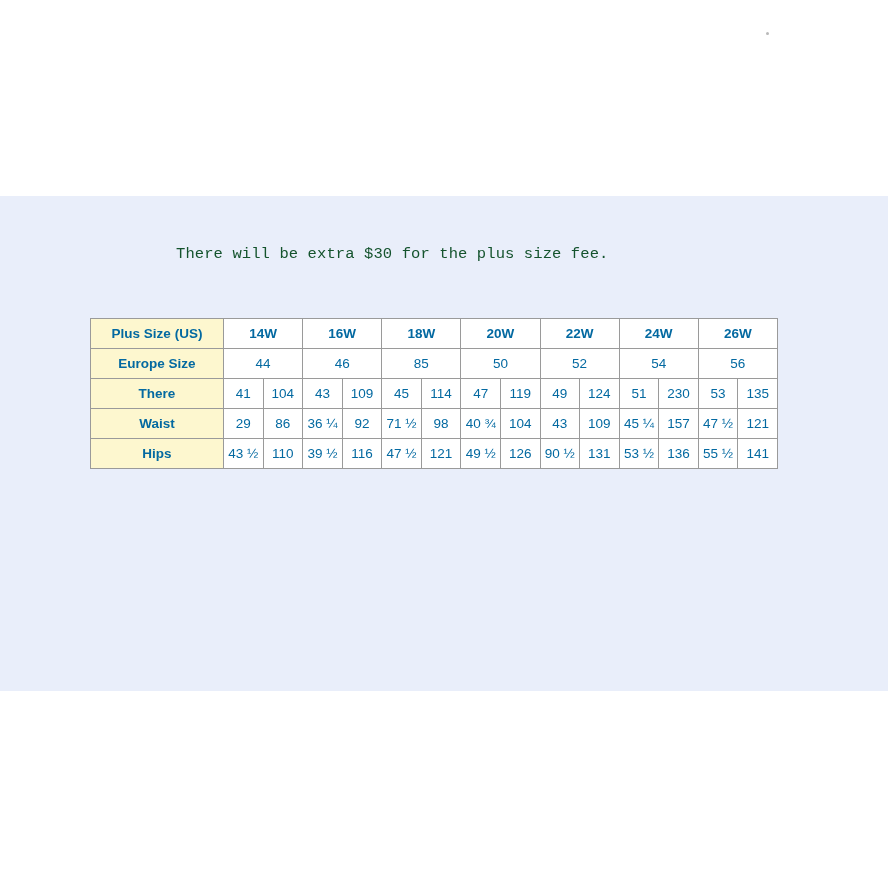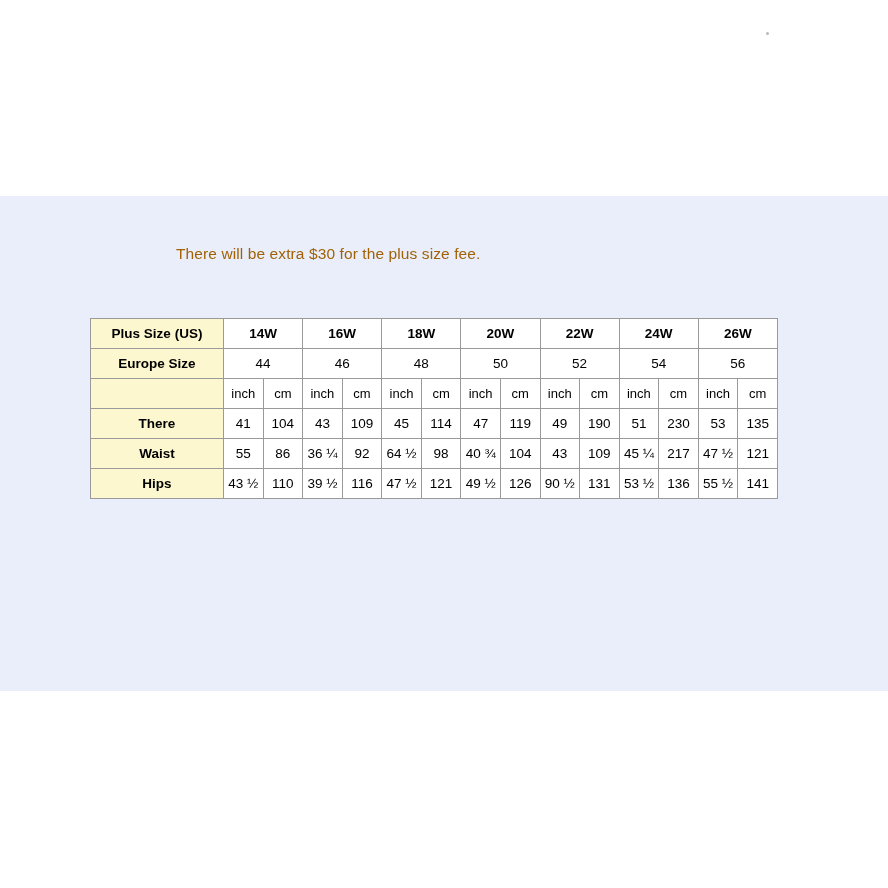--- a/index.html
+++ b/index.html
@@ -37,38 +37,38 @@
     width: 3px;
     height: 3px;
     background: #b9b9b9;
     border-radius: 50%;
   }
   .notice {
     position: absolute;
     left: 176px;
     top: 245px;
     font-size: 15.5px;
-    color: #a16207;
-    font-family: Liberation Sans, sans-serif;
+    color: #14532d;
+    font-family: Liberation Mono, monospace;
     letter-spacing: 0.1px;
     white-space: nowrap;
   }
   .table-wrap {
     position: absolute;
     left: 90px;
     top: 318px;
     width: 688px;
   }
   table.size-chart {
     border-collapse: collapse;
     table-layout: fixed;
     width: 688px;
     background: #ffffff;
     font-size: 13.5px;
-    color: #000000;
+    color: #0369a1;
   }
   table.size-chart td {
     border: 1px solid #9a9a9a;
     text-align: center;
     vertical-align: middle;
     height: 29px;
     padding: 0 2px;
     white-space: nowrap;
     overflow: hidden;
   }
@@ -114,74 +114,57 @@
           <td class="colhead" colspan="2">18W</td>
           <td class="colhead" colspan="2">20W</td>
           <td class="colhead" colspan="2">22W</td>
           <td class="colhead" colspan="2">24W</td>
           <td class="colhead" colspan="2">26W</td>
         </tr>
         <tr>
           <td class="rowhead">Europe Size</td>
           <td class="val" colspan="2">44</td>
           <td class="val" colspan="2">46</td>
-          <td class="val" colspan="2">48</td>
+          <td class="val" colspan="2">85</td>
           <td class="val" colspan="2">50</td>
           <td class="val" colspan="2">52</td>
           <td class="val" colspan="2">54</td>
           <td class="val" colspan="2">56</td>
-        </tr>
-        <tr>
-          <td class="rowhead blank"></td>
-          <td class="unit c-inch">inch</td>
-          <td class="unit c-cm">cm</td>
-          <td class="unit c-inch">inch</td>
-          <td class="unit c-cm">cm</td>
-          <td class="unit c-inch">inch</td>
-          <td class="unit c-cm">cm</td>
-          <td class="unit c-inch">inch</td>
-          <td class="unit c-cm">cm</td>
-          <td class="unit c-inch">inch</td>
-          <td class="unit c-cm">cm</td>
-          <td class="unit c-inch">inch</td>
-          <td class="unit c-cm">cm</td>
-          <td class="unit c-inch">inch</td>
-          <td class="unit c-cm">cm</td>
         </tr>
         <tr>
           <td class="rowhead">There</td>
           <td class="val">41</td>
           <td class="val">104</td>
           <td class="val">43</td>
           <td class="val">109</td>
           <td class="val">45</td>
           <td class="val">114</td>
           <td class="val">47</td>
           <td class="val">119</td>
           <td class="val">49</td>
-          <td class="val">190</td>
+          <td class="val">124</td>
           <td class="val">51</td>
           <td class="val">230</td>
           <td class="val">53</td>
           <td class="val">135</td>
         </tr>
         <tr>
           <td class="rowhead">Waist</td>
-          <td class="val">55</td>
+          <td class="val">29</td>
           <td class="val">86</td>
           <td class="val">36 ¼</td>
           <td class="val">92</td>
-          <td class="val">64 ½</td>
+          <td class="val">71 ½</td>
           <td class="val">98</td>
           <td class="val">40 ¾</td>
           <td class="val">104</td>
           <td class="val">43</td>
           <td class="val">109</td>
           <td class="val">45 ¼</td>
-          <td class="val">217</td>
+          <td class="val">157</td>
           <td class="val">47 ½</td>
           <td class="val">121</td>
         </tr>
         <tr>
           <td class="rowhead">Hips</td>
           <td class="val">43 ½</td>
           <td class="val">110</td>
           <td class="val">39 ½</td>
           <td class="val">116</td>
           <td class="val">47 ½</td>

